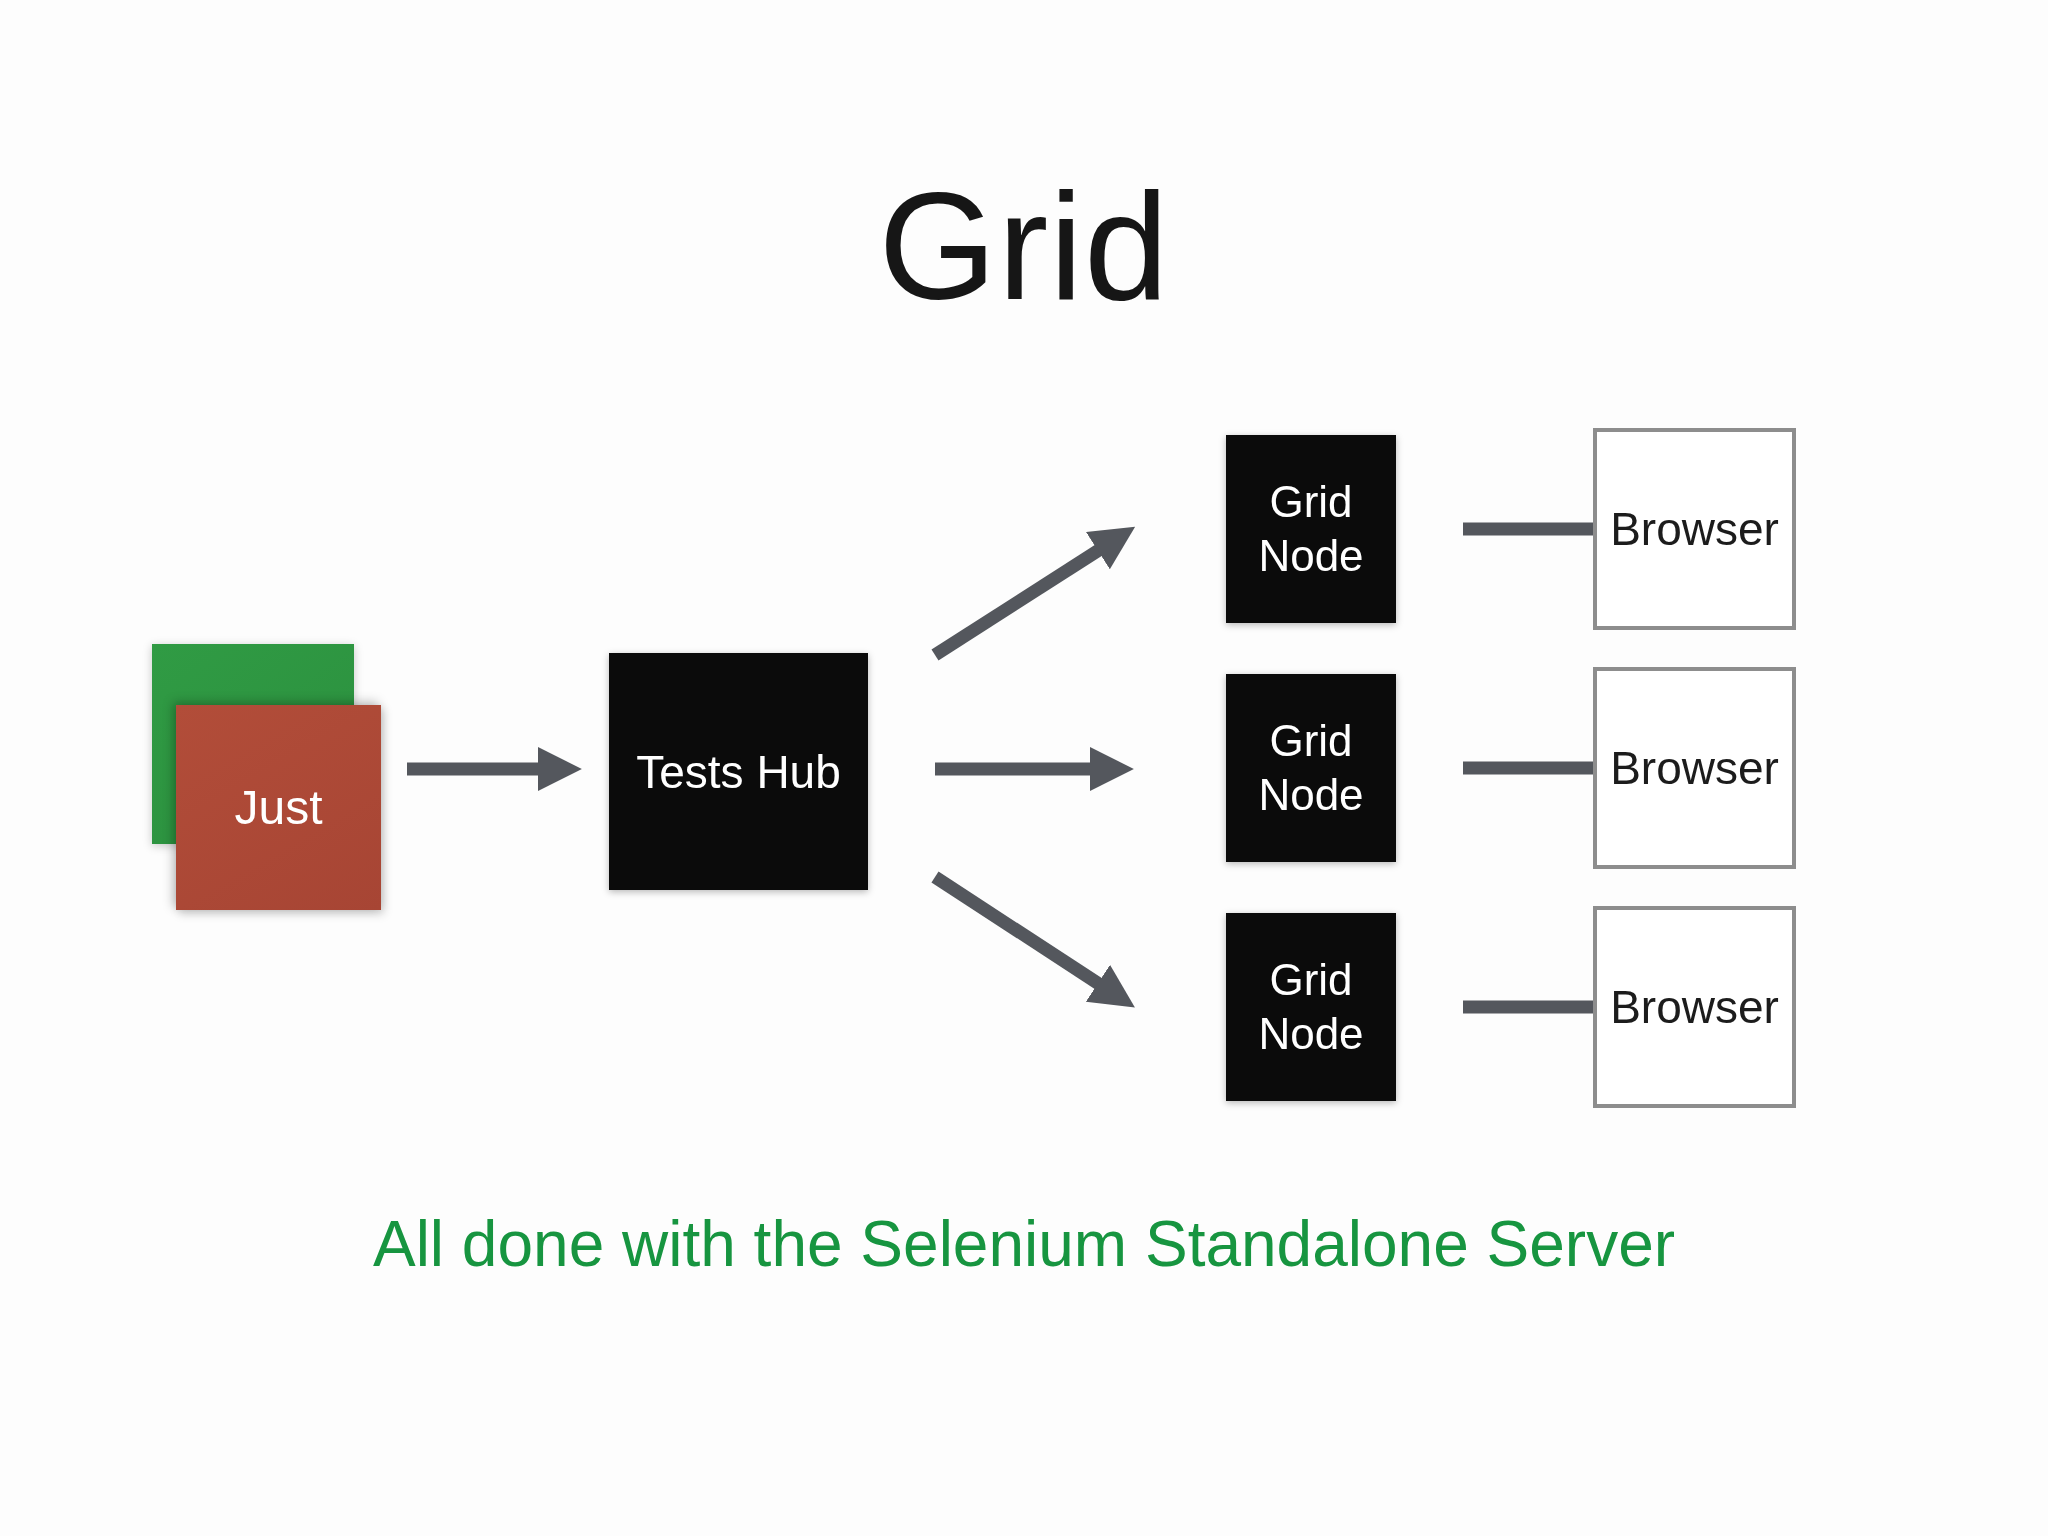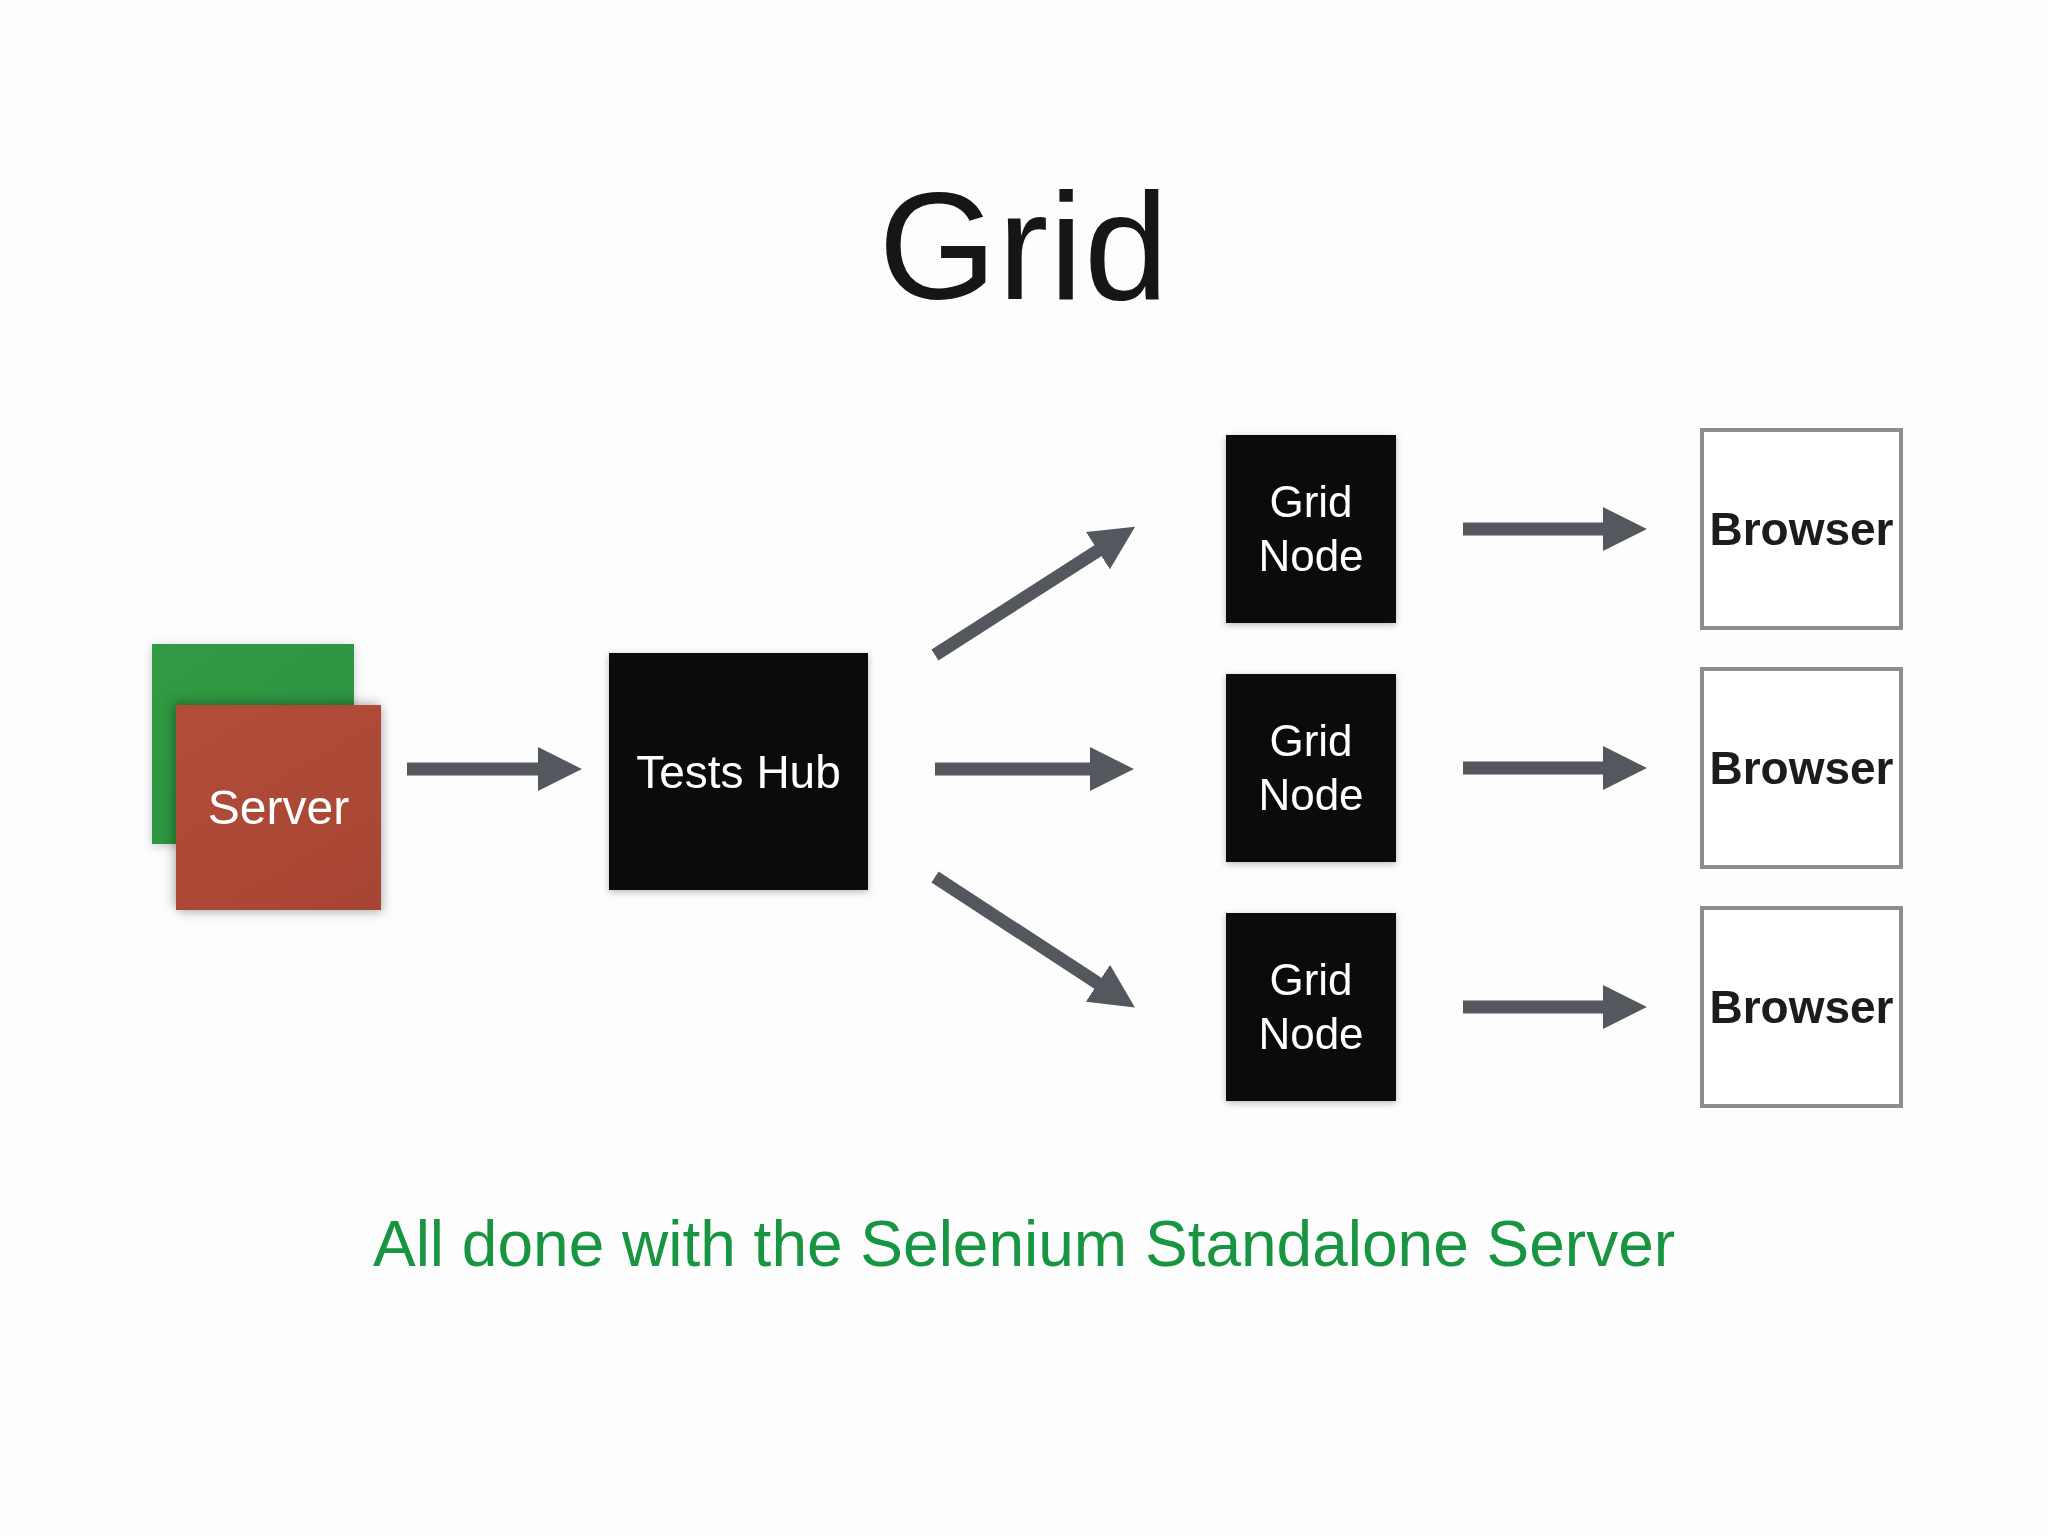--- a/index.html
+++ b/index.html
@@ -80,28 +80,28 @@
     left:1226px; width:170px; height:188px;
     font-size:44px;
     line-height:54px;
     font-weight:300;
   }
   .node-1{ top:435px; }
   .node-2{ top:674px; }
   .node-3{ top:913px; }
   .browser{
     position:absolute;
-    left:1700px; width:203px; height:202px;
+    left:1593px; width:203px; height:202px;
     box-sizing:border-box;
     background:#fff;
     border:4px solid var(--browser-border);
     color:#1c1c1c;
     display:flex; align-items:center; justify-content:center;
     font-size:46px;
-    font-weight:700;
+    font-weight:400;
   }
   .browser-1{ top:428px; }
   .browser-2{ top:667px; }
   .browser-3{ top:906px; }
   .caption{
     position:absolute;
     left:0; right:0; top:1200px;
     text-align:center;
     color:var(--green-text);
     font-size:64px;
@@ -126,21 +126,21 @@
     <line x1="935" y1="655" x2="1099" y2="550" stroke="#54575d" stroke-width="13" marker-end="url(#ah)"></line>
     <line x1="935" y1="769" x2="1091" y2="769" stroke="#54575d" stroke-width="13" marker-end="url(#ah)"></line>
     <line x1="935" y1="877" x2="1099" y2="984" stroke="#54575d" stroke-width="13" marker-end="url(#ah)"></line>
     <line x1="1463" y1="529" x2="1604" y2="529" stroke="#54575d" stroke-width="13" marker-end="url(#ah)"></line>
     <line x1="1463" y1="768" x2="1604" y2="768" stroke="#54575d" stroke-width="13" marker-end="url(#ah)"></line>
     <line x1="1463" y1="1007" x2="1604" y2="1007" stroke="#54575d" stroke-width="13" marker-end="url(#ah)"></line>
   </svg>
 
   <div class="sq sq-green"></div>
   <div class="sq sq-red">
-    <span class="label">Server</span>
+    <span class="label">Just</span>
   </div>
 
   <div class="blackbox hub">
     <span>Tests Hub</span>
   </div>
 
   <div class="blackbox node node-1">
     <span>Grid</span>
     <span>Node</span>
   </div>

